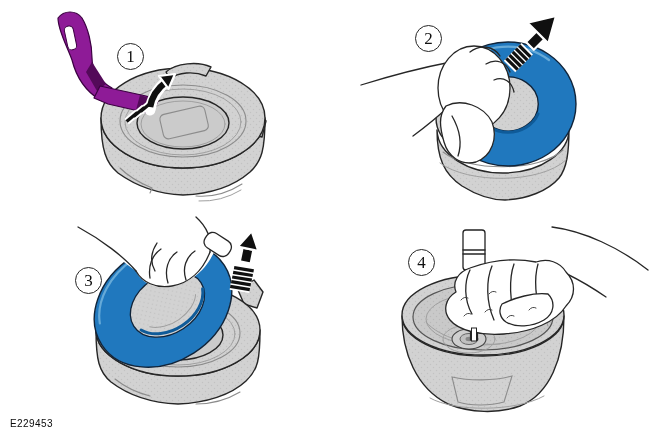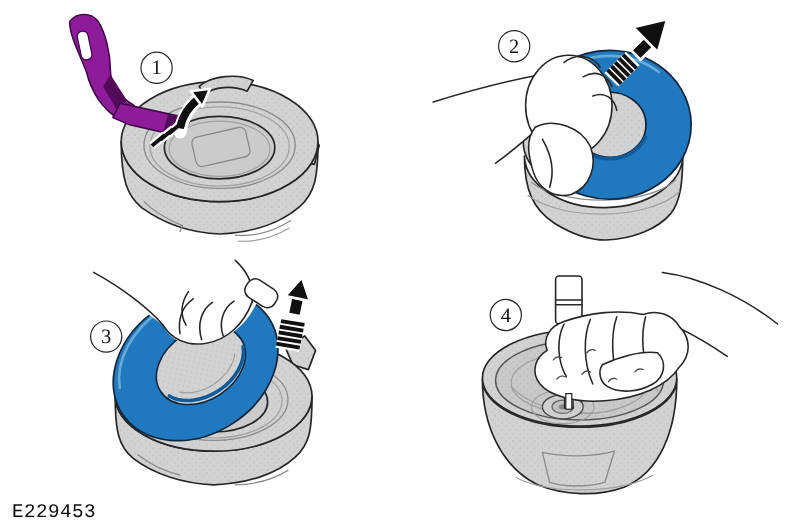--- a/index.html
+++ b/index.html
@@ -29,21 +29,21 @@
   .sh{stroke:var(--seal-blue-dark,#0f5b99);stroke-width:3;fill:none;stroke-linecap:round;}
   
   .badge{
     position:absolute;width:25px;height:25px;border-radius:50%;
     border:1.3px solid var(--line,#262626);background:#fff;
     display:flex;align-items:center;justify-content:center;
     font-family:"Liberation Serif",serif;font-size:17px;color:#111;line-height:1;
   }
   .figcode{
     position:absolute;left:10px;top:418px;
-    font-family:Liberation Mono, monospace;font-size:16px;color:#0a0a0a;letter-spacing:.4px;
+    font-family:Liberation Sans, sans-serif;font-size:10px;color:#0a0a0a;letter-spacing:.4px;
   }
 </style>
 </head>
 <body>
 
 <div class="figure">
 <svg viewBox="0 0 672 442" aria-hidden="true">
   <defs>
     <pattern id="stp" patternUnits="userSpaceOnUse" width="6" height="6">
       <rect width="6" height="6" style="fill:var(--housing-gray,#d2d2d2)"></rect>

